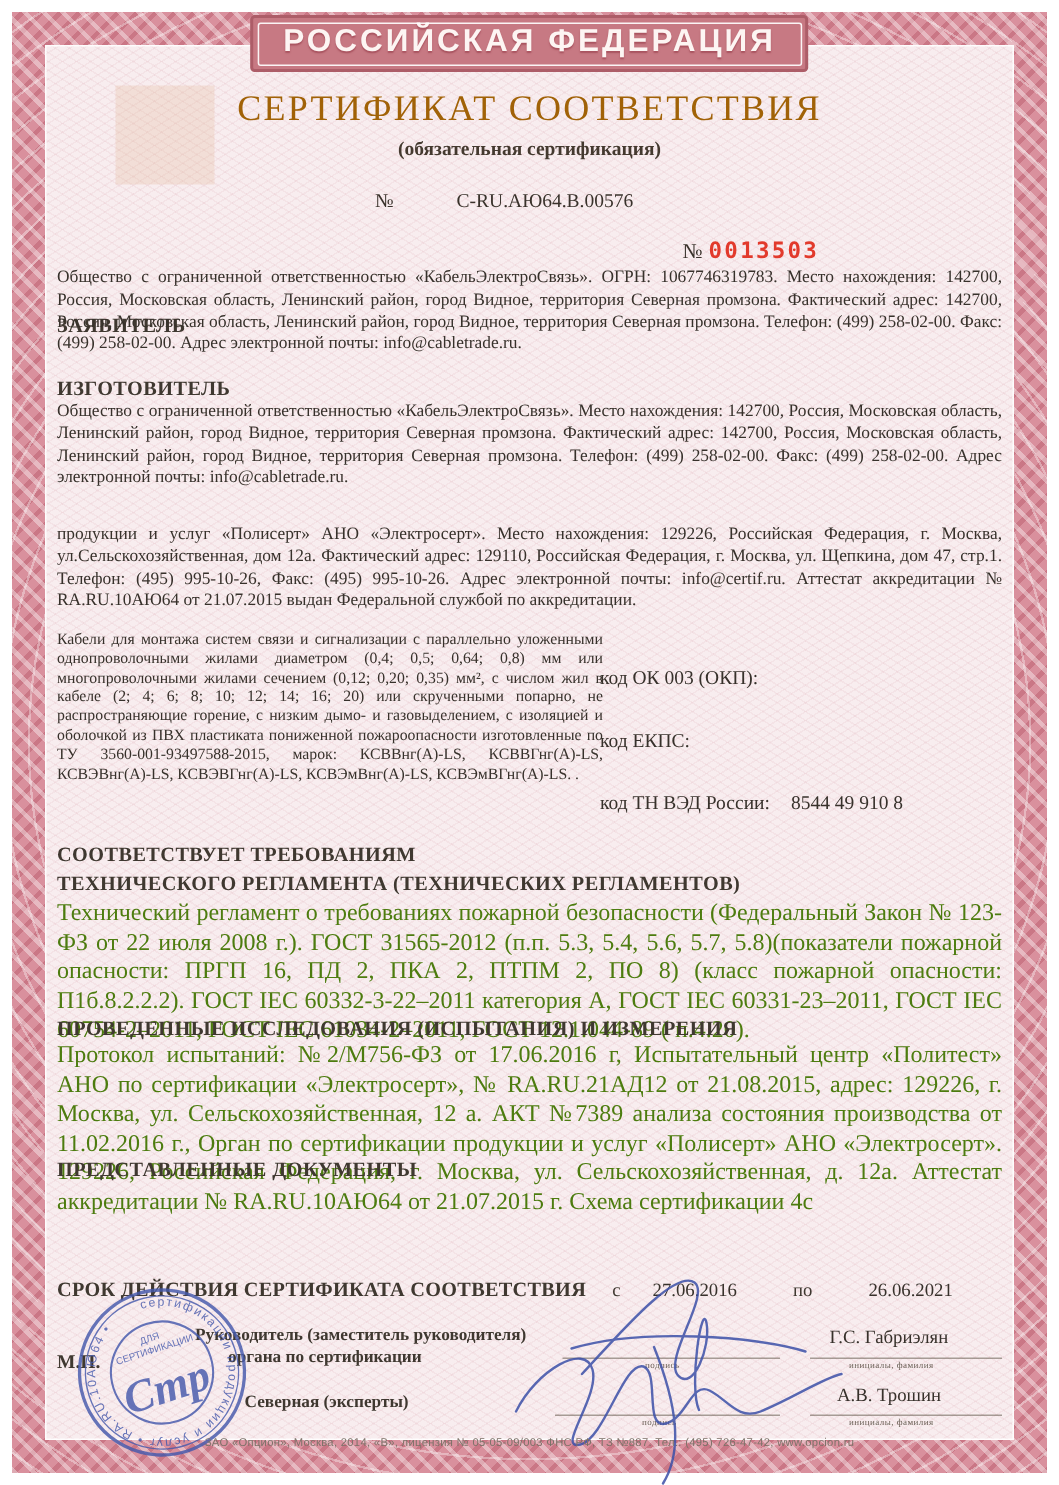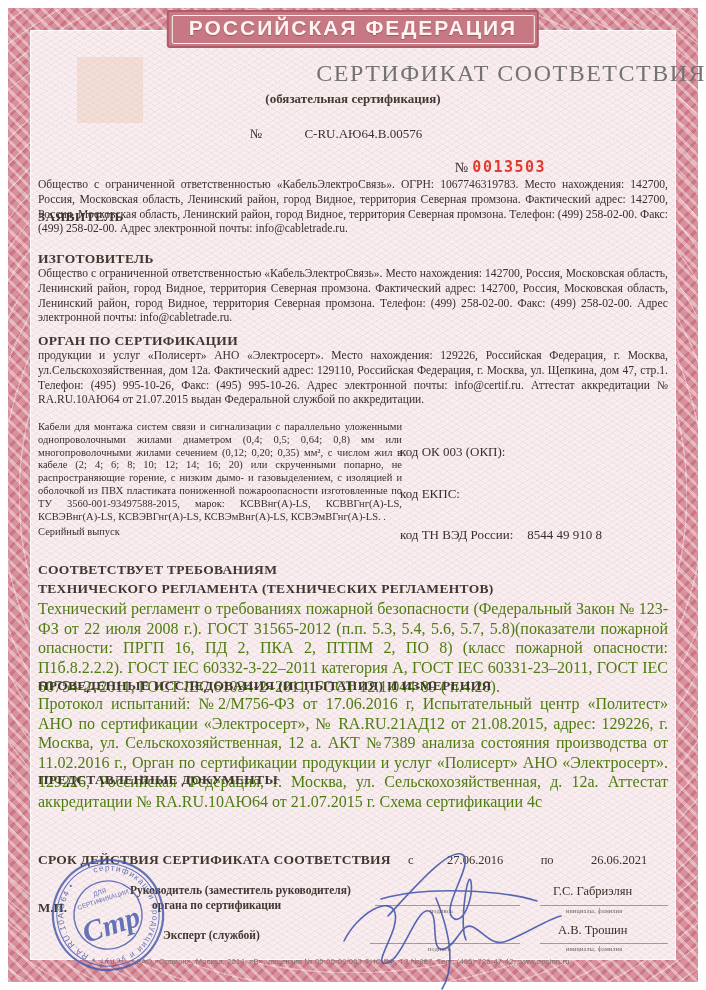--- a/index.html
+++ b/index.html
@@ -36,22 +36,22 @@
     background:#c77983; border:2px solid #ad5d68; border-radius:3px;
     padding:4px 20px 6px;
   }
   .banner::before { content:""; position:absolute; inset:2.5px; border:1.5px solid rgba(255,255,255,.92); border-radius:2px; pointer-events:none; }
   .banner-text {
     font-family:"Liberation Sans", sans-serif; font-weight:700; font-size:21px;
     letter-spacing:2px; color:#fdf5f3; white-space:nowrap;
     text-shadow:0 1px 1px rgba(140,45,60,.5);
   }
   .doc-title {
-    position:absolute; top:60px; left:0; width:100%; text-align:right;
-    font-size:24px; letter-spacing:1.5px; color:#737373;
+    position:absolute; top:60px; left:0; width:100%; text-align:center;
+    font-size:24px; letter-spacing:1.5px; color:#a16207;
   }
   .doc-subtitle {
     position:absolute; top:91px; left:0; width:100%; text-align:center;
     font-size:13px; font-weight:700; color:#44392f;
   }
   .cert-no-row { position:absolute; top:126px; left:250px; font-size:13px; color:#39322b; }
   .cert-no-row .no-sign { margin-right:42px; }
 
   
   .h { font-weight:700; font-size:13.5px; color:#3f3830; letter-spacing:.3px; }
@@ -66,21 +66,21 @@
   .code-line { position:absolute; font-size:13px; color:#37312b; }
   .code-line .code-value { margin-left:14px; }
 
   .req-body, .test-body { font-size:16px; line-height:1.22; color:#4d7c0f; text-align:justify; }
 
   
   .validity { position:absolute; top:852px; left:38px; width:630px; font-size:13.5px; color:#3f3830; }
   .validity .vh { font-weight:700; letter-spacing:.2px; }
   .validity .vl { font-weight:400; font-size:12.5px; }
   .validity .date { font-weight:400; font-size:12.5px; color:#37312b; }
-  .sp1 { margin-left:14px; } .sp2 { margin-left:30px; } .sp3 { margin-left:34px; }
+  .sp1 { margin-left:14px; } .sp2 { margin-left:18px; } .sp3 { margin-left:34px; }
 
   .role { position:absolute; font-weight:700; font-size:11.5px; color:#3f3830; }
   .sig-line { position:absolute; border-top:1px solid rgba(122,110,100,.65); }
   .sig-caption { position:absolute; font-size:6px; color:#6b6157; letter-spacing:.3px; }
   .sig-name { position:absolute; font-size:12.5px; color:#37312b; }
   .mp { position:absolute; left:38px; top:900px; font-weight:700; font-size:13px; color:#3f3830; }
 
   .footer-imprint {
     position:absolute; top:957px; left:0; width:100%; text-align:center;
     font-family:"Liberation Sans", sans-serif; font-size:7.5px; color:#7d7269; letter-spacing:.2px;
@@ -110,26 +110,24 @@
 
     <div class="abs h" style="left:38px; top:161px;margin-top:48px;">ЗАЯВИТЕЛЬ</div>
     <div class="abs" style="left:455px; top:158px;">
       <span class="serial-no-sign">№</span><span class="serial">0013503</span>
     </div>
     <div class="abs body-text" style="left:38px; top:178px; width:630px;">Общество с ограниченной ответственностью «КабельЭлектроСвязь». ОГРН: 1067746319783. Место нахождения: 142700, Россия, Московская область, Ленинский район, город Видное, территория Северная промзона. Фактический адрес: 142700, Россия, Московская область, Ленинский район, город Видное, территория Северная промзона. Телефон: (499) 258-02-00. Факс: (499) 258-02-00. Адрес электронной почты: info@cabletrade.ru.</div>
 
     <div class="abs h" style="left:38px; top:251px;">ИЗГОТОВИТЕЛЬ</div>
     <div class="abs body-text" style="left:38px; top:267px; width:630px;">Общество с ограниченной ответственностью «КабельЭлектроСвязь». Место нахождения: 142700, Россия, Московская область, Ленинский район, город Видное, территория Северная промзона. Фактический адрес: 142700, Россия, Московская область, Ленинский район, город Видное, территория Северная промзона. Телефон: (499) 258-02-00. Факс: (499) 258-02-00. Адрес электронной почты: info@cabletrade.ru.</div>
 
-    <div class="abs h" style="left:38px; top:333px;">ОРГАН ПО СЕРТИФИКАЦИИ</div>
     <div class="abs body-text" style="left:38px; top:349px; width:630px;">продукции и услуг «Полисерт» АНО «Электросерт». Место нахождения: 129226, Российская Федерация, г. Москва, ул.Сельскохозяйственная, дом 12а. Фактический адрес: 129110, Российская Федерация, г. Москва, ул. Щепкина, дом 47, стр.1. Телефон: (495) 995-10-26, Факс: (495) 995-10-26. Адрес электронной почты: info@certif.ru. Аттестат аккредитации № RA.RU.10АЮ64 от 21.07.2015 выдан Федеральной службой по аккредитации.</div>
 
     <div class="abs" style="left:38px; top:421px; width:364px;">
       <div class="product-desc">Кабели для монтажа систем связи и сигнализации с параллельно уложенными однопроволочными жилами диаметром (0,4; 0,5; 0,64; 0,8) мм или многопроволочными жилами сечением (0,12; 0,20; 0,35) мм², с числом жил в кабеле (2; 4; 6; 8; 10; 12; 14; 16; 20) или скрученными попарно, не распространяющие горение, с низким дымо- и газовыделением, с изоляцией и оболочкой из ПВХ пластиката пониженной пожароопасности изготовленные по ТУ 3560-001-93497588-2015, марок: КСВВнг(А)-LS, КСВВГнг(А)-LS, КСВЭВнг(А)-LS, КСВЭВГнг(А)-LS, КСВЭмВнг(А)-LS, КСВЭмВГнг(А)-LS. .</div>
-      <div class="serial-issue">Серийный выпуск</div>
     </div>
     <div class="code-line" style="left:400px; top:444px;">
       <span>код ОК 003 (ОКП):</span><span class="code-value"></span>
     </div>
     <div class="code-line" style="left:400px; top:486px;">
       <span>код ЕКПС:</span><span class="code-value"></span>
     </div>
     <div class="code-line" style="left:400px; top:527px;">
       <span>код ТН ВЭД России:</span><span class="code-value">8544 49 910 8</span>
     </div>
@@ -154,21 +152,21 @@
     <div class="role" style="left:130px; top:884px;">Руководитель (заместитель руководителя)</div>
     <div class="role" style="left:152px; top:899px;">органа по сертификации</div>
     <div class="mp">М.П.</div>
 
     <div class="sig-line" style="left:375px; top:905px; width:145px;"></div>
     <div class="sig-caption" style="left:430px; top:908px;">подпись</div>
     <div class="sig-name" style="left:553px; top:884px;">Г.С. Габриэлян</div>
     <div class="sig-line" style="left:540px; top:905px; width:128px;"></div>
     <div class="sig-caption" style="left:566px; top:908px;">инициалы, фамилия</div>
 
-    <div class="role" style="left:163px; top:929px;">Эксперт (службой)</div>
+    <div class="role" style="left:163px; top:929px;">Северная (эксперты)</div>
     <div class="sig-line" style="left:370px; top:943px; width:150px;"></div>
     <div class="sig-caption" style="left:428px; top:946px;">подпись</div>
     <div class="sig-name" style="left:558px; top:923px;">А.В. Трошин</div>
     <div class="sig-line" style="left:540px; top:943px; width:128px;"></div>
     <div class="sig-caption" style="left:566px; top:946px;">инициалы, фамилия</div>
 
     <svg class="stamp-svg" width="136" height="140" viewBox="0 0 136 140">
       <g transform="rotate(-18 68 72)" fill="none" stroke="#4559ac">
         <circle cx="68" cy="72" r="55" stroke-width="2.2"></circle>
         <circle cx="68" cy="72" r="51" stroke-width="1"></circle>

